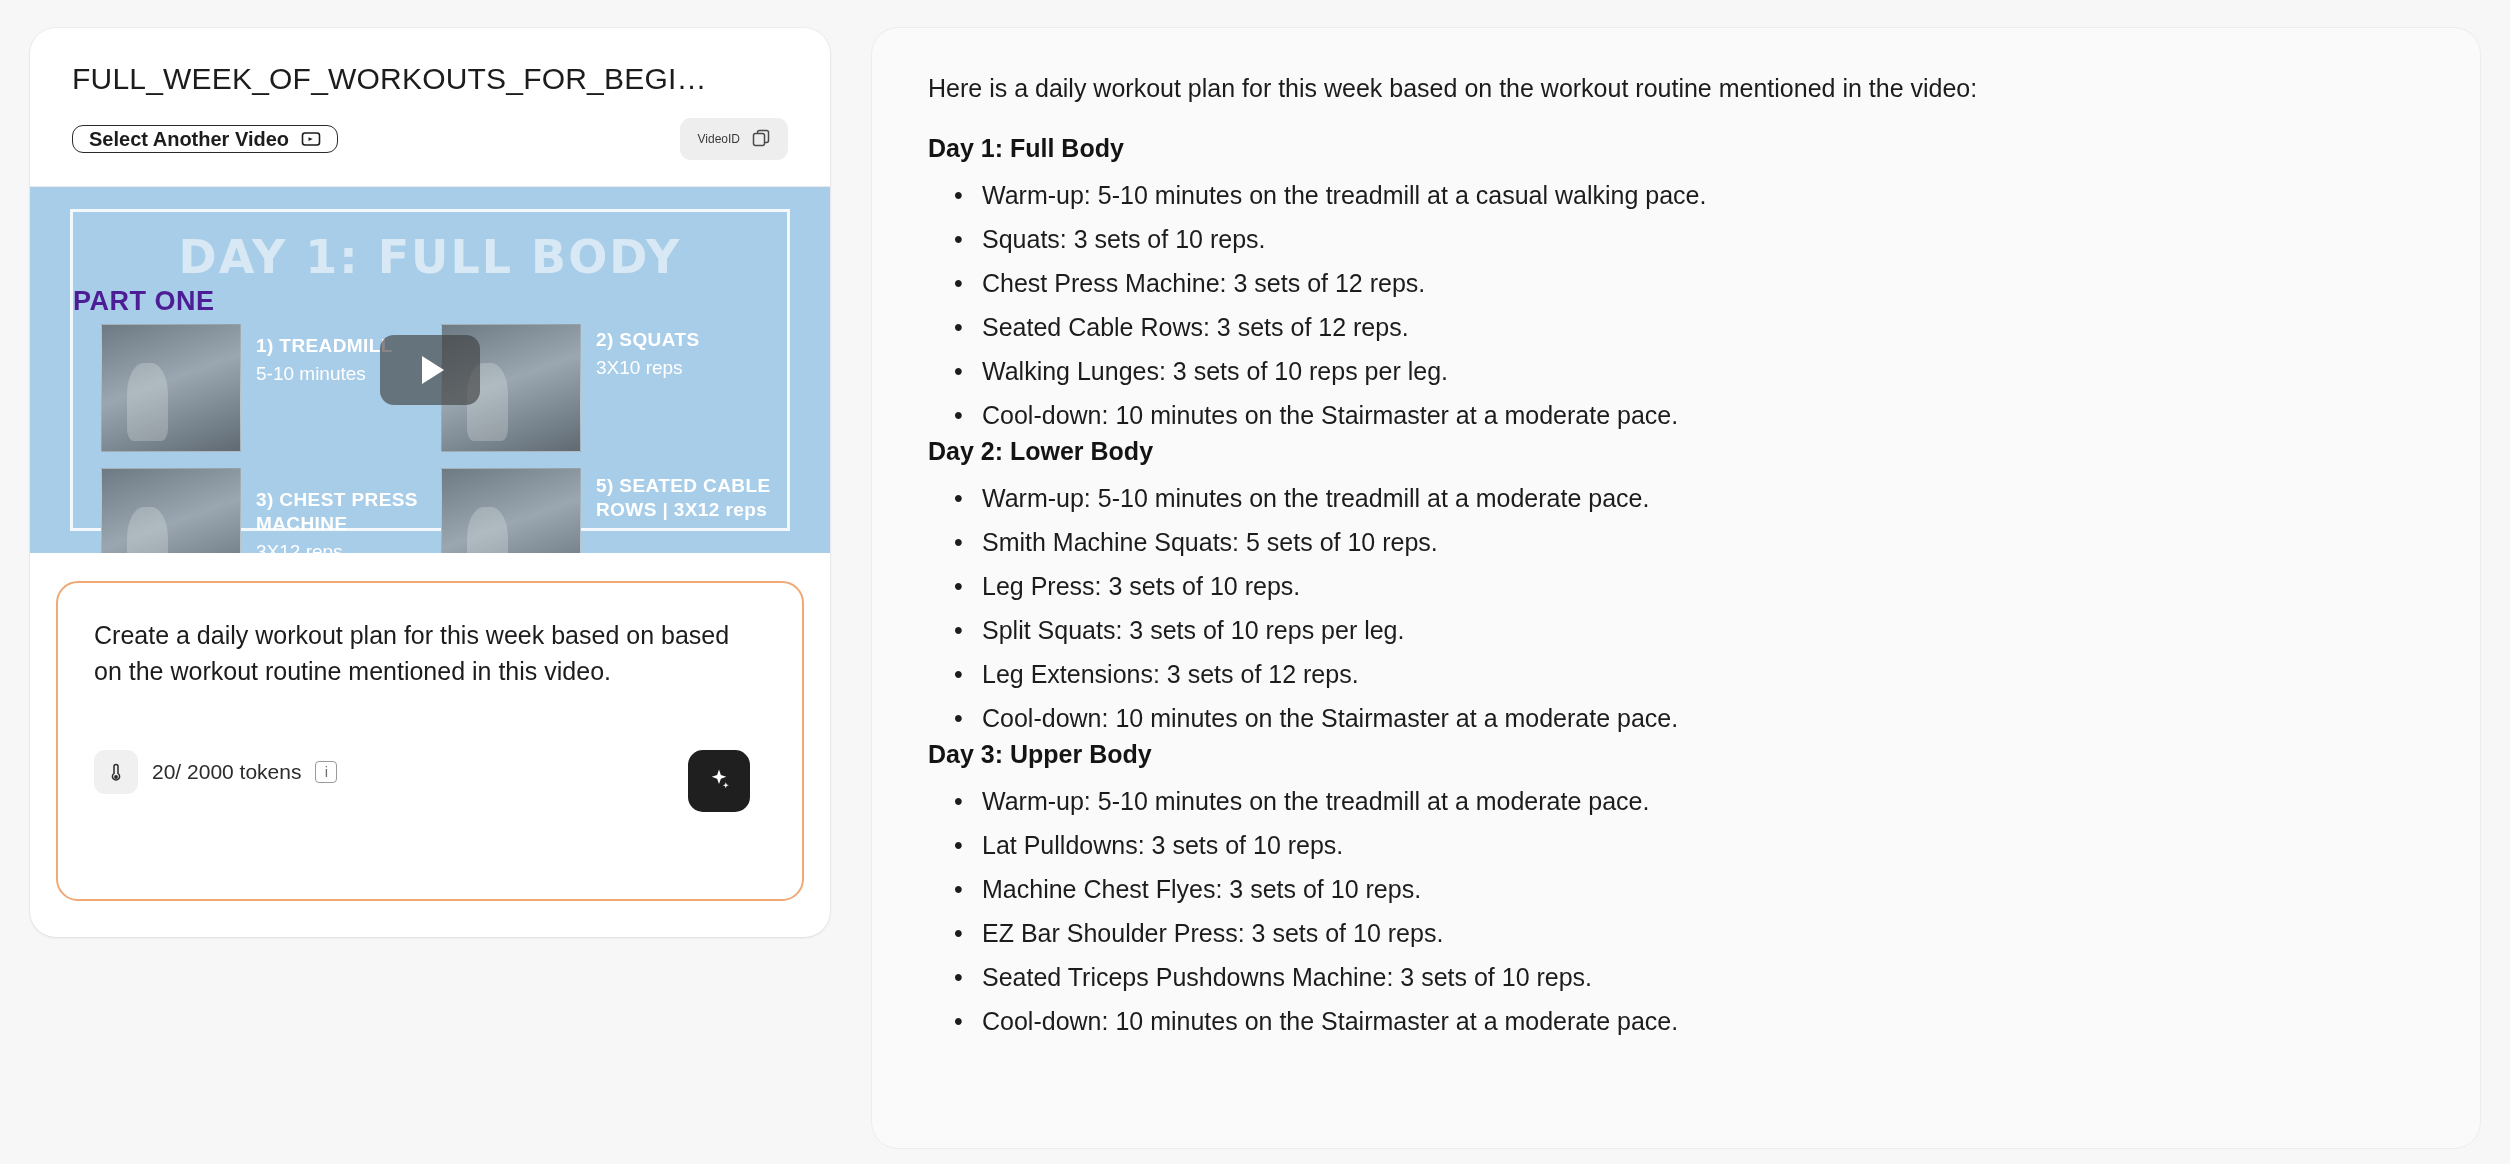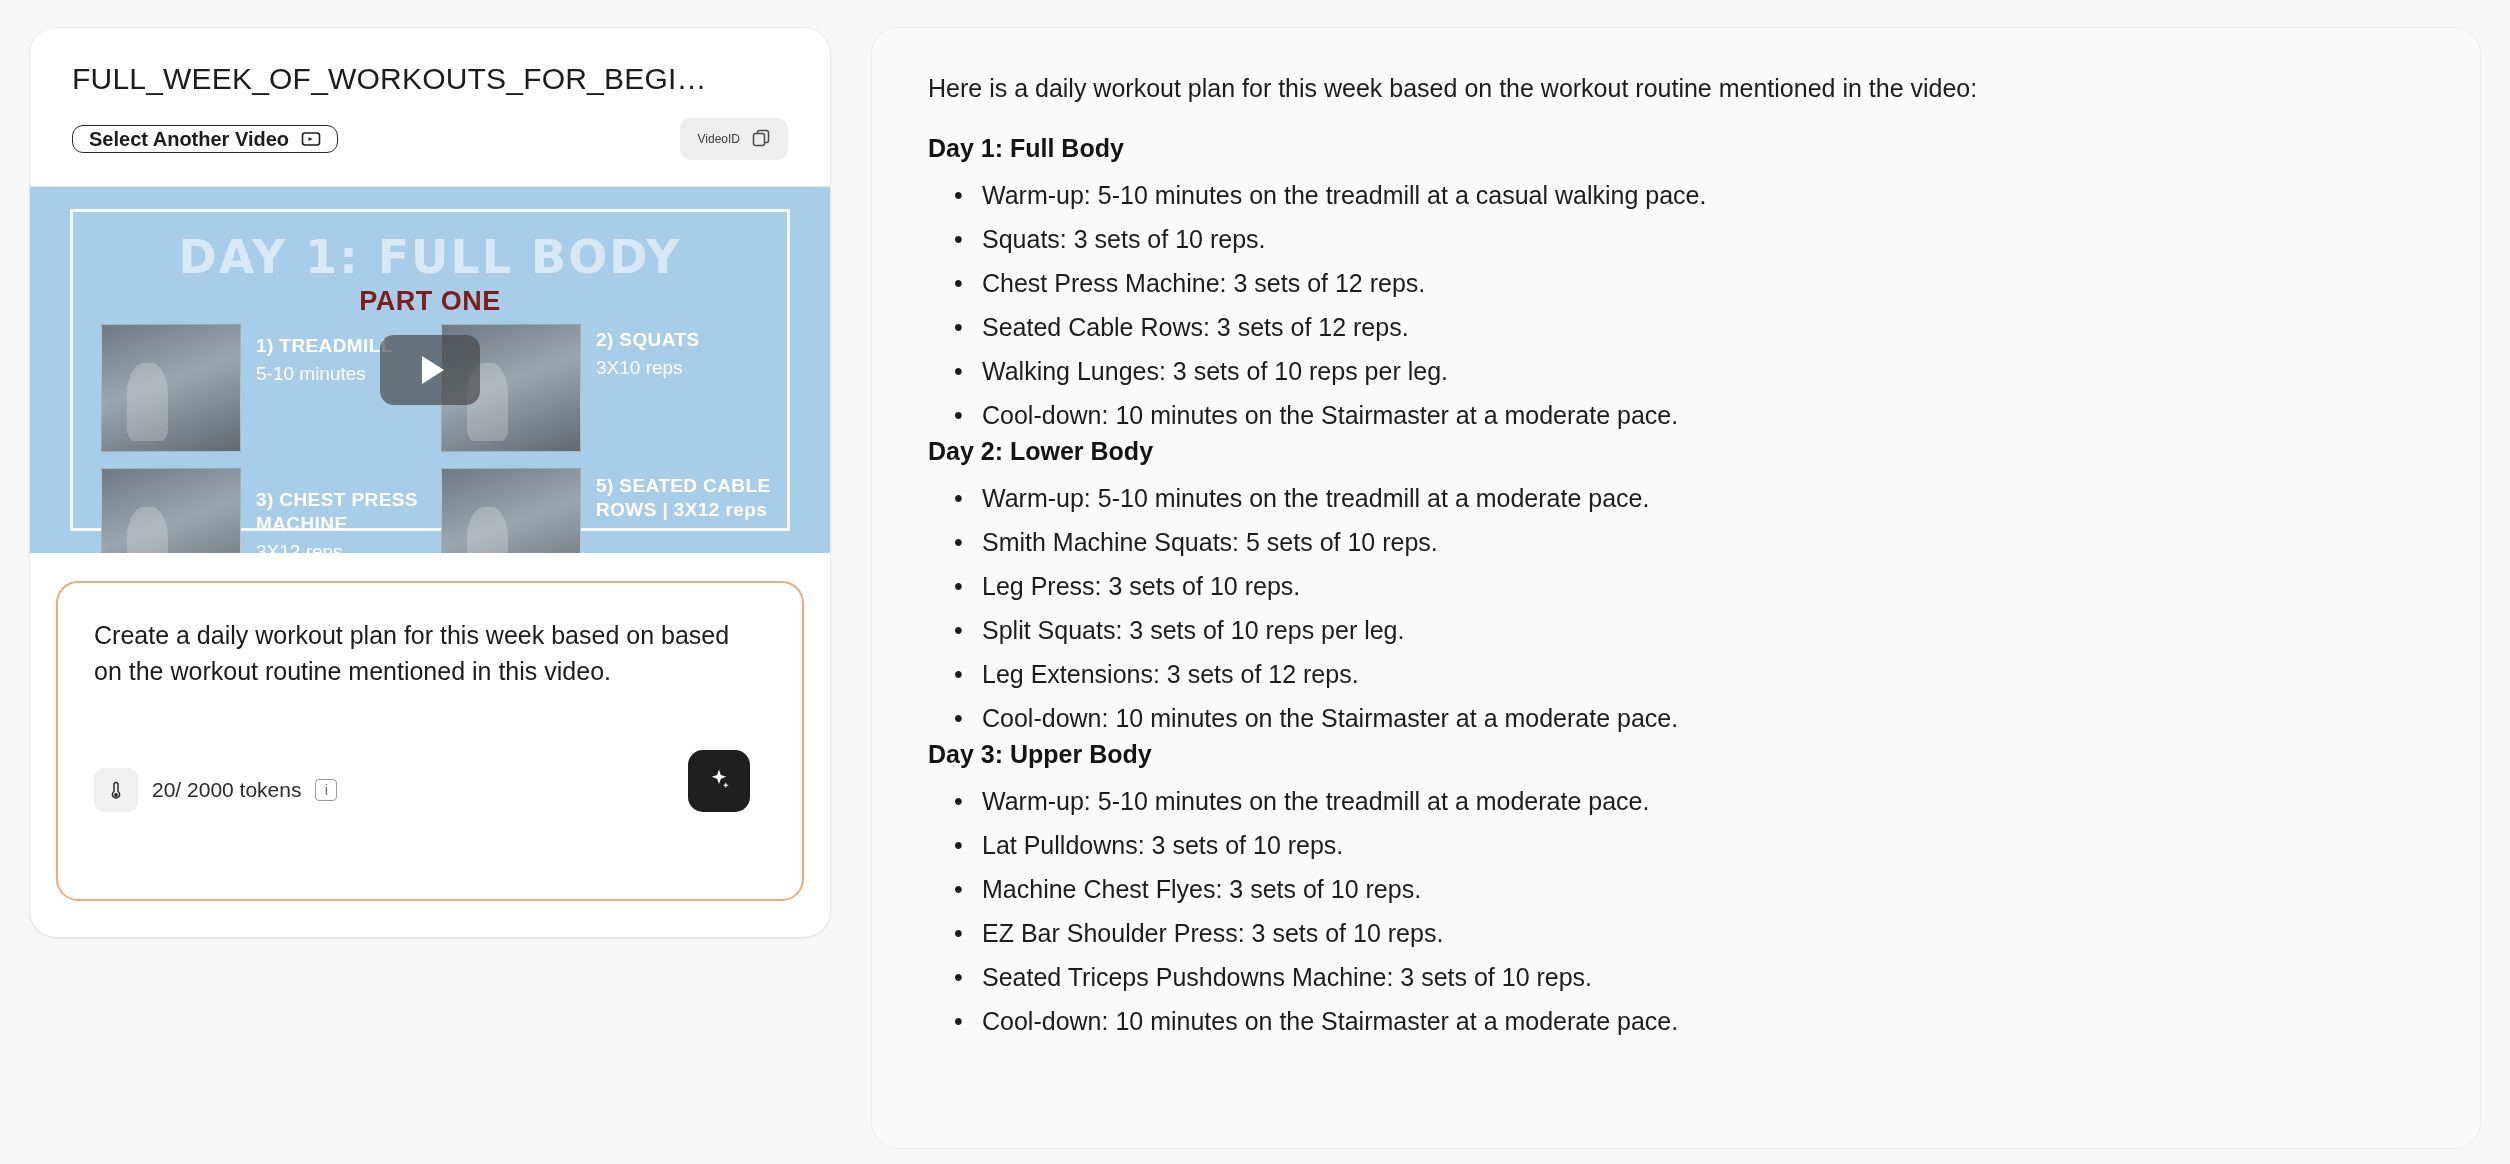--- a/index.html
+++ b/index.html
@@ -93,24 +93,24 @@
   .thumb-title {
     text-align: center;
     font-size: 46px;
     font-weight: 700;
     letter-spacing: 2px;
     color: rgba(255,255,255,0.55);
     margin-top: 18px;
     font-family: "DejaVu Sans", sans-serif;
   }
   .thumb-sub {
-    text-align: center;
+    text-align: left;
     font-size: 27px;
     font-weight: 700;
-    color: #7f1d1d;
+    color: #4c1d95;
     margin-top: 2px;
     letter-spacing: 0.5px;
   }
   .cells {
     position: absolute;
     top: 96px; left: 18px; right: 18px; bottom: 18px;
   }
   .cell { position: absolute; }
   .ph {
     position: absolute;
@@ -161,21 +161,21 @@
     min-height: 320px;
   }
   .prompt-text {
     font-size: 25px;
     line-height: 1.45;
     color: #1c1c1c;
     margin: 0 0 60px 0;
   }
   .prompt-footer {
     display: flex;
-    align-items: flex-end;
+    align-items: flex-start;
     justify-content: space-between;
   }
   .tokens {
     display: flex;
     align-items: center;
     gap: 14px;
     font-size: 21px;
     color: #2b2b2b;
   }
   .token-icon {

